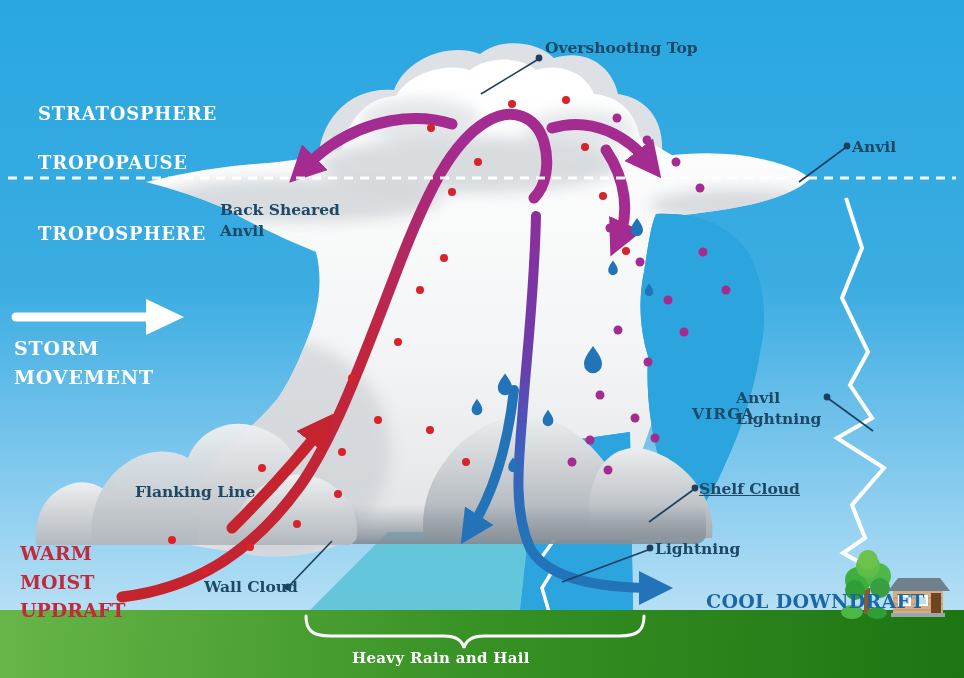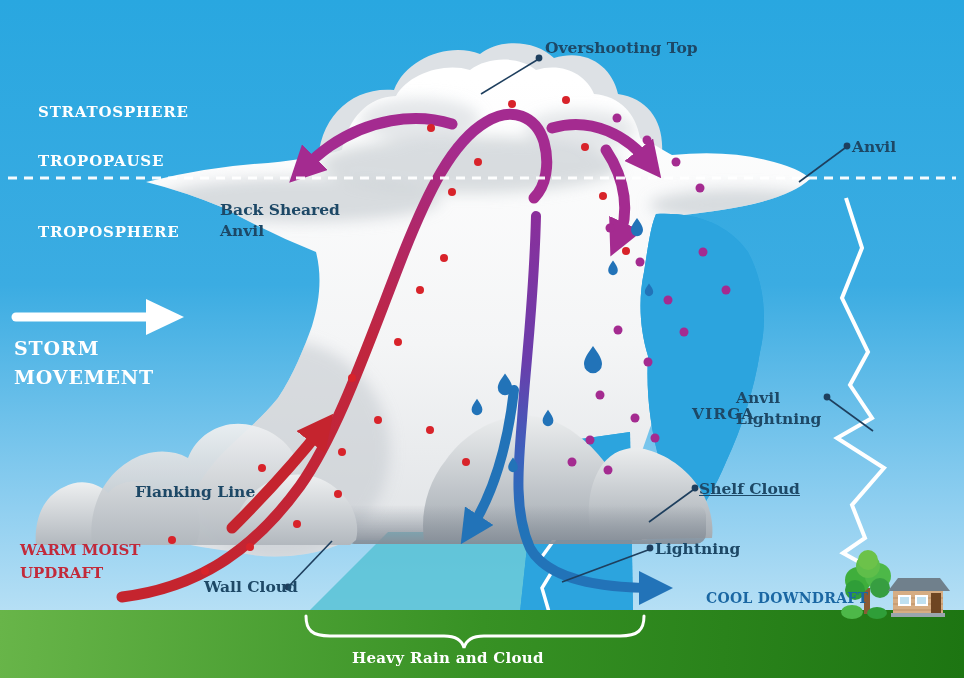--- a/index.html
+++ b/index.html
@@ -1,21 +1,21 @@
 <!DOCTYPE html>
 <html><head>
 <meta charset="utf-8">
 <style>
   html,body{margin:0;padding:0;background:#222;}
   #stage{position:relative;width:964px;height:678px;overflow:hidden;
          font-family:"DejaVu Serif", serif; -webkit-font-smoothing:antialiased;}
   #stage svg{position:absolute;left:0;top:0;}
   .lbl{position:absolute;font-weight:bold;white-space:pre-line;line-height:1.35;}
   .navy{color:#1d4866;font-size:15.5px;}
-  .white{color:#ffffff;font-size:15px;letter-spacing:.8px;}
+  .white{color:#ffffff;font-size:18px;letter-spacing:.8px;}
   .ctr{}
 </style>
 </head>
 <body>
 
 <div id="stage">
 
 <svg width="964" height="678" viewBox="0 0 964 678">
   <defs>
     <linearGradient id="skyG" x1="0" y1="0" x2="0" y2="1">
@@ -253,20 +253,20 @@
 MOVEMENT</div>
 <div class="lbl navy" style="left:545px;top:38px;">Overshooting Top</div>
 <div class="lbl navy" style="left:852px;top:137px;">Anvil</div>
 <div class="lbl navy ctr" style="left:220px;top:200px;width:126px;">Back Sheared
 Anvil</div>
 <div class="lbl navy" style="left:692px;top:368px;letter-spacing:1px;margin-top:36px;">VIRGA</div>
 <div class="lbl navy ctr" style="left:736px;top:388px;width:88px;">Anvil
 Lightning</div>
 <div class="lbl navy" style="left:699px;top:479px;text-decoration:underline;">Shelf Cloud</div>
 <div class="lbl navy" style="left:655px;top:539px;">Lightning</div>
-<div class="lbl" style="left:706px;top:589px;font-size:14px;color:#1a67a3;letter-spacing:.3px;">COOL DOWNDRAFT</div>
-<div class="lbl ctr" style="left:20px;top:539px;width:136px;font-size:15px;color:#c22a3a;line-height:1.5;">WARM MOIST
+<div class="lbl" style="left:706px;top:589px;font-size:19px;color:#1a67a3;letter-spacing:.3px;">COOL DOWNDRAFT</div>
+<div class="lbl ctr" style="left:20px;top:539px;width:136px;font-size:19px;color:#c22a3a;line-height:1.5;">WARM MOIST
 UPDRAFT</div>
 <div class="lbl navy" style="left:135px;top:466px;margin-top:16px;">Flanking Line</div>
 <div class="lbl navy" style="left:204px;top:577px;">Wall Cloud</div>
-<div class="lbl white ctr" style="left:352px;top:648px;width:220px;font-size:15px;letter-spacing:.3px;">Heavy Rain and Cloud</div>
+<div class="lbl white ctr" style="left:352px;top:648px;width:220px;font-size:15px;letter-spacing:.3px;">Heavy Rain and Hail</div>
 
 </div>
 
 </body></html>

